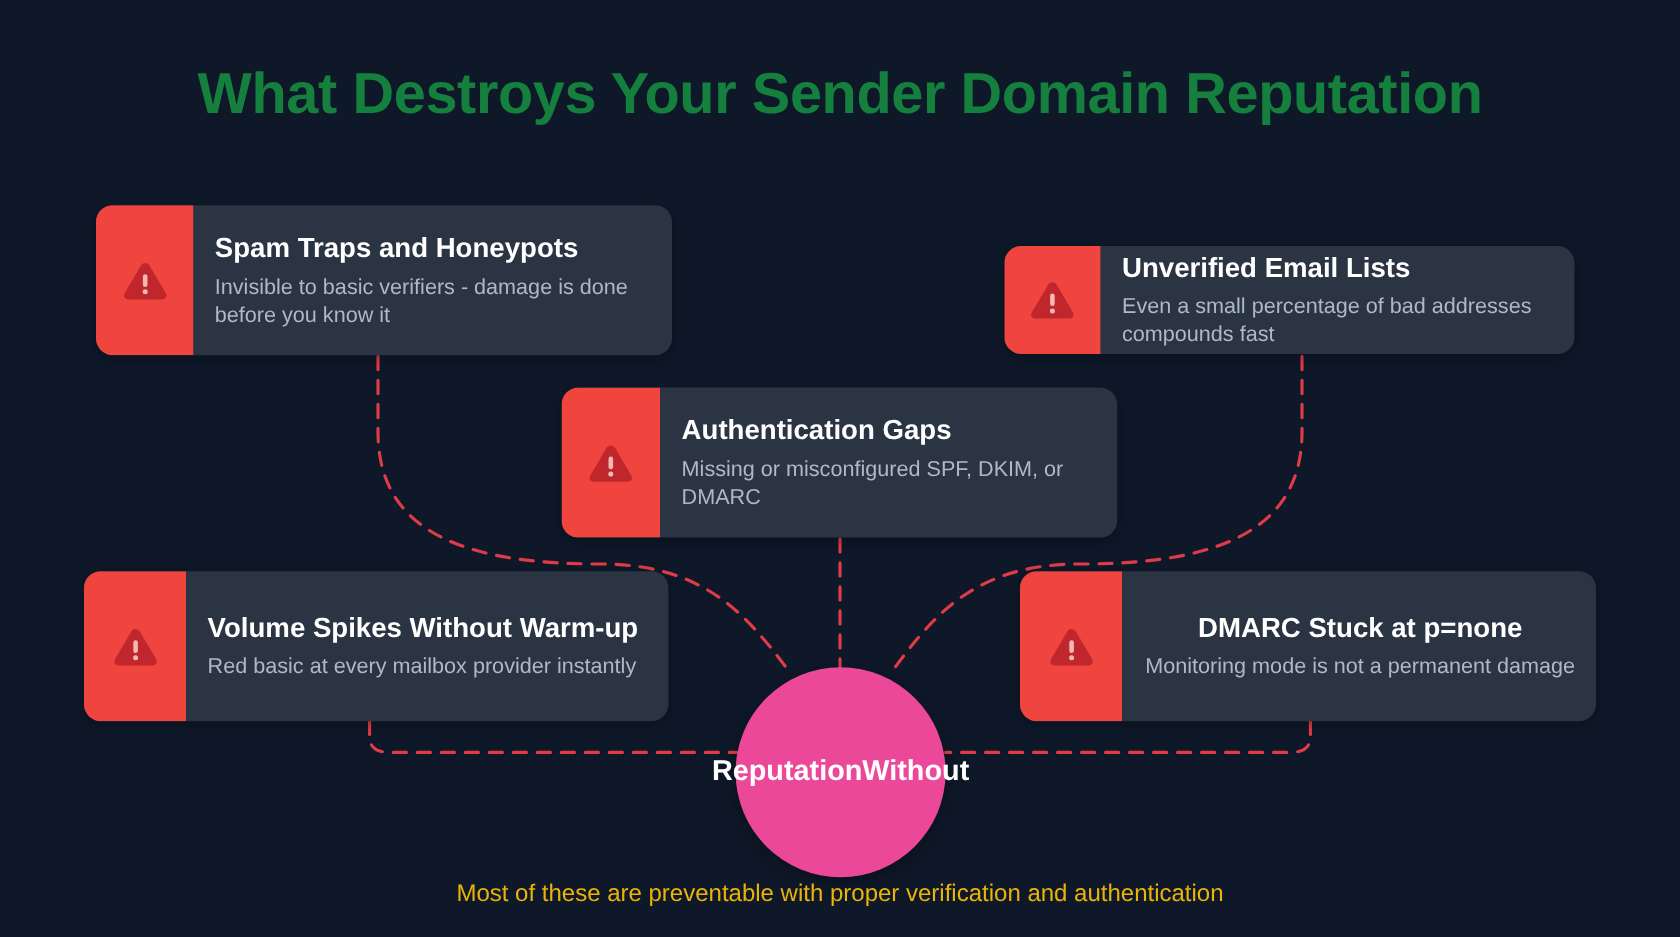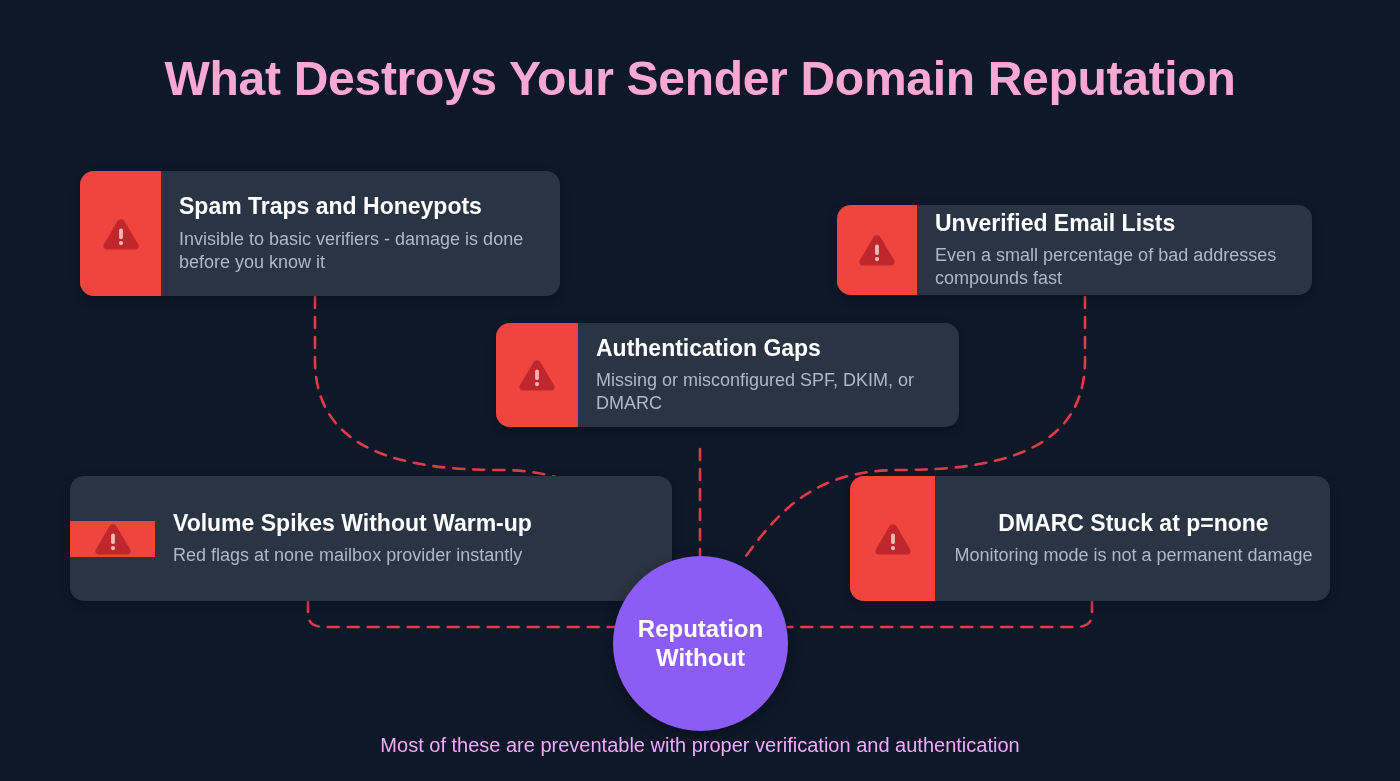--- a/index.html
+++ b/index.html
@@ -22,21 +22,21 @@
 
   
   #page-title {
     position: absolute;
     left: 0;
     top: 53px;
     width: 1400px;
     text-align: center;
     font-size: 48px;
     font-weight: bold;
-    color: #f9a8d4;
+    color: #15803d;
     letter-spacing: -0.3px;
     line-height: 1.1;
   }
 
   
   #connectors {
     position: absolute;
     left: 0;
     top: 0;
     width: 1400px;
@@ -80,61 +80,61 @@
     font-size: 18px;
     color: #aeb8c6;
     line-height: 1.28;
   }
 
   
   #card-spam      { left: 80px;  top: 171px; width: 480px; height: 125px; }
   #card-spam      .card-band { width: 81px; }
   #card-unverified{ left: 837px; top: 171px; width: 475px; height: 90px; margin-top: 34px; }
   #card-unverified .card-band { width: 80px; }
-  #card-auth      { left: 468px; top: 323px; width: 463px; height: 104px; margin-left: 28px; }
+  #card-auth      { left: 468px; top: 323px; width: 463px; height: 125px; }
   #card-auth      .card-band { width: 82px; }
-  #card-volume    { left: 70px;  top: 476px; width: 602px; height: 125px; align-items: center; }
+  #card-volume    { left: 70px;  top: 476px; width: 487px; height: 125px; }
   #card-volume    .card-band { width: 85px; }
   #card-dmarc     { left: 850px; top: 476px; width: 480px; height: 125px; text-align: center; }
   #card-dmarc     .card-band { width: 85px; }
 
   .warn-icon { width: 40px; height: 36px; display: block; }
 
   
   #center-node {
     position: absolute;
     left: 613px;
     top: 556px;
     width: 175px;
     height: 175px;
     border-radius: 50%;
-    background: #8b5cf6;
-    display: flex;
-    flex-direction: column;
+    background: #ec4899;
+    display: flex;
+    flex-direction: row;
     align-items: center;
     justify-content: center;
     box-shadow: 0 4px 14px rgba(0,0,0,0.30);
   }
   .center-line {
     color: #ffffff;
     font-size: 24px;
     font-weight: bold;
     line-height: 1.18;
     text-align: center;
   }
 
   
   #footer-note {
     position: absolute;
     left: 0;
     top: 734px;
     width: 1400px;
     text-align: center;
     font-size: 20px;
-    color: #f0abfc;
+    color: #eab308;
   }
 </style>
 </head>
 <body>
 
 <div id="stage">
 
   <div id="page-title">What Destroys Your Sender Domain Reputation</div>
 
   <svg id="connectors" viewBox="0 0 1400 781" width="1400" height="781" xmlns="http://www.w3.org/2000/svg">
@@ -197,21 +197,21 @@
   <div class="card" id="card-volume">
     <div class="card-band">
       <svg class="warn-icon" viewBox="0 0 40 36" xmlns="http://www.w3.org/2000/svg">
         <path d="M20 3.2 C21.6 3.2 22.9 4.1 23.7 5.5 L37.1 28.2 C38.6 30.8 37.1 33.5 34.2 33.5 L5.8 33.5 C2.9 33.5 1.4 30.8 2.9 28.2 L16.3 5.5 C17.1 4.1 18.4 3.2 20 3.2 Z" fill="#c0272d"></path>
         <rect x="18.1" y="12.5" width="3.8" height="10.6" rx="1.9" fill="#f4b9b6"></rect>
         <circle cx="20" cy="27.1" r="2.1" fill="#f4b9b6"></circle>
       </svg>
     </div>
     <div class="card-body">
       <div class="card-title">Volume Spikes Without Warm-up</div>
-      <div class="card-desc">Red flags at none mailbox provider instantly</div>
+      <div class="card-desc">Red basic at every mailbox provider instantly</div>
     </div>
   </div>
 
   <div class="card" id="card-dmarc">
     <div class="card-band">
       <svg class="warn-icon" viewBox="0 0 40 36" xmlns="http://www.w3.org/2000/svg">
         <path d="M20 3.2 C21.6 3.2 22.9 4.1 23.7 5.5 L37.1 28.2 C38.6 30.8 37.1 33.5 34.2 33.5 L5.8 33.5 C2.9 33.5 1.4 30.8 2.9 28.2 L16.3 5.5 C17.1 4.1 18.4 3.2 20 3.2 Z" fill="#c0272d"></path>
         <rect x="18.1" y="12.5" width="3.8" height="10.6" rx="1.9" fill="#f4b9b6"></rect>
         <circle cx="20" cy="27.1" r="2.1" fill="#f4b9b6"></circle>
       </svg>

